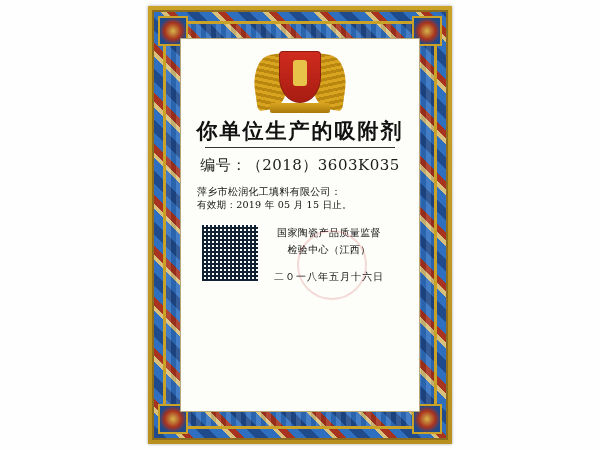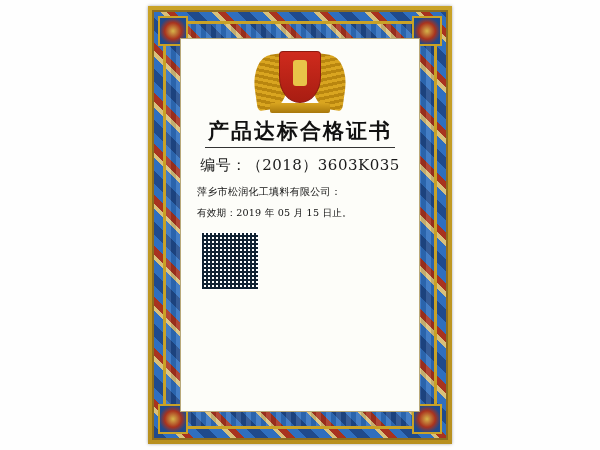--- a/index.html
+++ b/index.html
@@ -198,21 +198,21 @@
     text-align: justify;
     margin: 0 2px;
     letter-spacing: 0.2px;
   }
   .cert-body .indent { display: inline-block; width: 18px; }
 
   .cert-validity {
     font-family: "DejaVu Serif", serif;
     font-size: 9.6px;
     color: #111;
-    margin: 8px 0 0 2px;
+    margin: 0 0 0 2px;
     letter-spacing: 0.2px;
   }
 
   
   .sign-block {
     margin-top: 12px;
     display: flex;
     align-items: flex-start;
     justify-content: space-between;
   }
@@ -276,31 +276,37 @@
 
         <div class="emblem-wrap">
           <div class="emblem">
             <div class="wheat-left"></div>
             <div class="wheat-right"></div>
             <div class="shield"></div>
             <div class="base"></div>
           </div>
         </div>
 
-        <div class="cert-title">产品达标合格证书</div>
+        <div class="cert-title">你单位生产的吸附剂</div>
         <div class="title-rule"></div>
 
         <div class="cert-number">编号：（2018）3603K035</div>
 
         <div class="cert-company">萍乡市松润化工填料有限公司：</div>
 
 
         <div class="cert-validity">有效期：2019 年 05 月 15 日止。</div>
 
         <div class="sign-block">
           <div class="qr"></div>
+          <div class="issuer">
+            <div class="seal"></div>
+            <div class="issuer-line">国家陶瓷产品质量监督</div>
+            <div class="issuer-line">检验中心（江西）</div>
+            <div class="issuer-date">二０一八年五月十六日</div>
+          </div>
         </div>
 
       </div>
     </div>
   </div>
 
 </div>
 
 </body></html>

